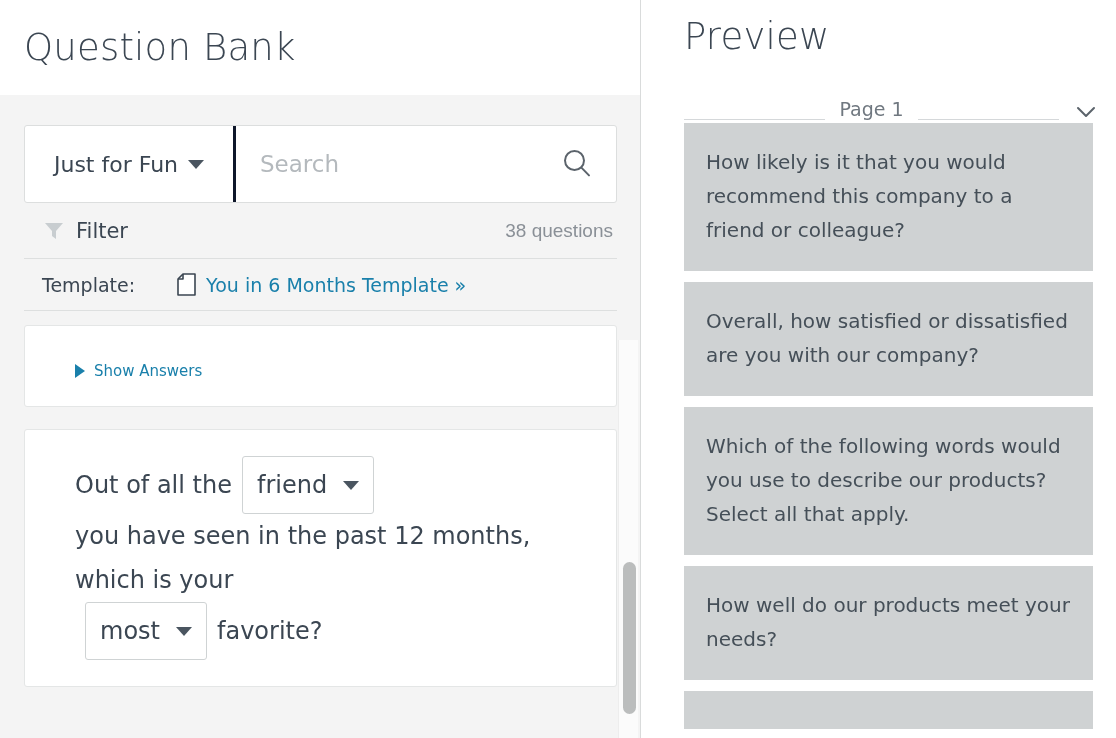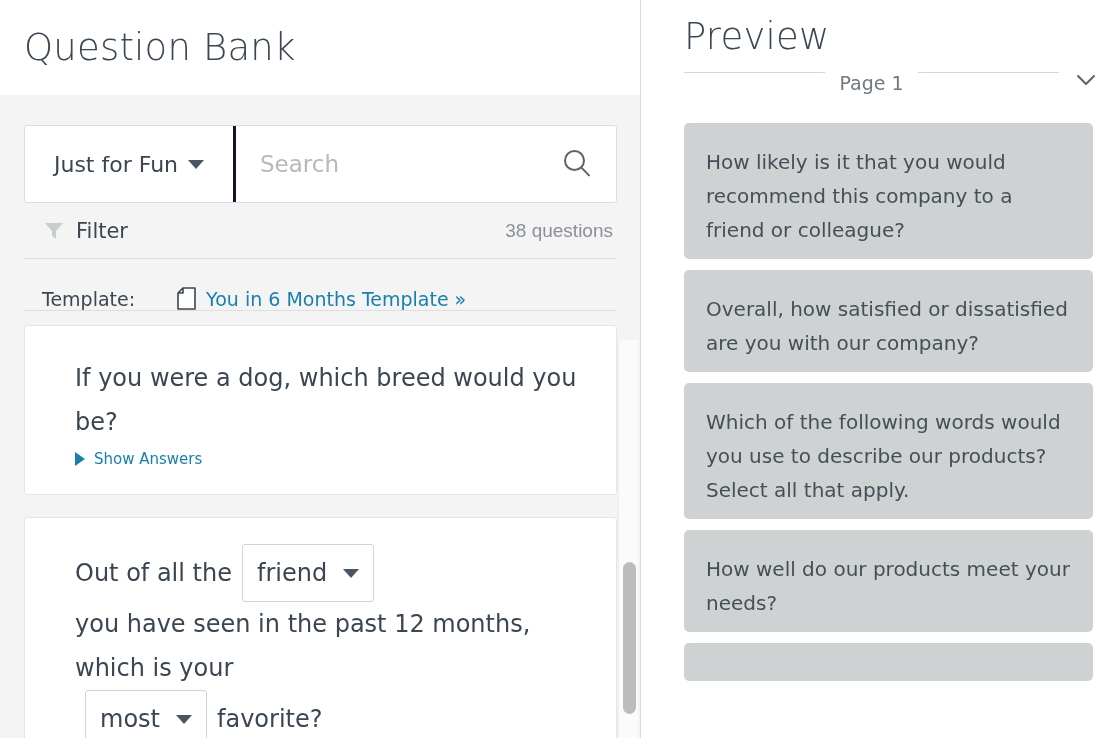--- a/index.html
+++ b/index.html
@@ -148,21 +148,21 @@
   .question-count {
     font-size: 19px;
     color: #8a9097;
     font-family: Liberation Sans, sans-serif;
     padding-right: 2px;
   }
 
   
   .template-row {
     display: flex;
-    align-items: flex-end;
+    align-items: center;
     height: 52px;
     border-bottom: 1px solid #dddfdf;
     padding-left: 18px;
     box-sizing: border-box;
   }
 
   .template-label {
     font-size: 19px;
     color: #3b4652;
     font-family: "DejaVu Sans", sans-serif;
@@ -305,21 +305,21 @@
   }
 
   .right-header {
     height: 72px;
     display: flex;
     align-items: center;
   }
 
   .page-divider {
     display: flex;
-    align-items: flex-start;
+    align-items: flex-end;
     gap: 14px;
     height: 48px;
     padding-right: 17px;
   }
 
   .divider-line {
     flex: 1;
     height: 1px;
     background: #d5d8da;
   }
@@ -333,22 +333,22 @@
 
   .chevron-down { width: 26px; height: 16px; flex: none; cursor: pointer; }
 
   .preview-list {
     margin-top: 3px;
     padding-right: 23px;
   }
 
   .p-card {
     background: #cfd2d3;
-    border-radius: 5px;
-    padding: 22px 22px 12px 22px;
+    border-radius: 0;
+    padding: 22px 22px 24px 22px;
     margin-bottom: 11px;
     box-sizing: border-box;
   }
 
   .p-text {
     font-size: 20px;
     line-height: 34px;
     color: #454f58;
     font-family: "DejaVu Sans", sans-serif;
   }
@@ -411,21 +411,20 @@
               <path d="M6 1 L6 6 L1 6" stroke="#3b4652" stroke-width="1.6" fill="none" stroke-linejoin="round"></path>
             </svg>
           </span>
           <span class="template-link">You in 6 Months Template »</span>
         </span>
       </div>
 
       <div class="cards-area">
 
         <div class="q-card">
-          <div class="q-text">If you were a dog, which breed would you be?</div>
           <div class="show-answers">
             <span class="tri-right"></span>
             <span class="show-answers-label">Show Answers</span>
           </div>
         </div>
 
         <div class="q-card q-card-2">
           <div class="q-text inline-line">
             <span>Out of all the</span>
             <span class="inline-select">

